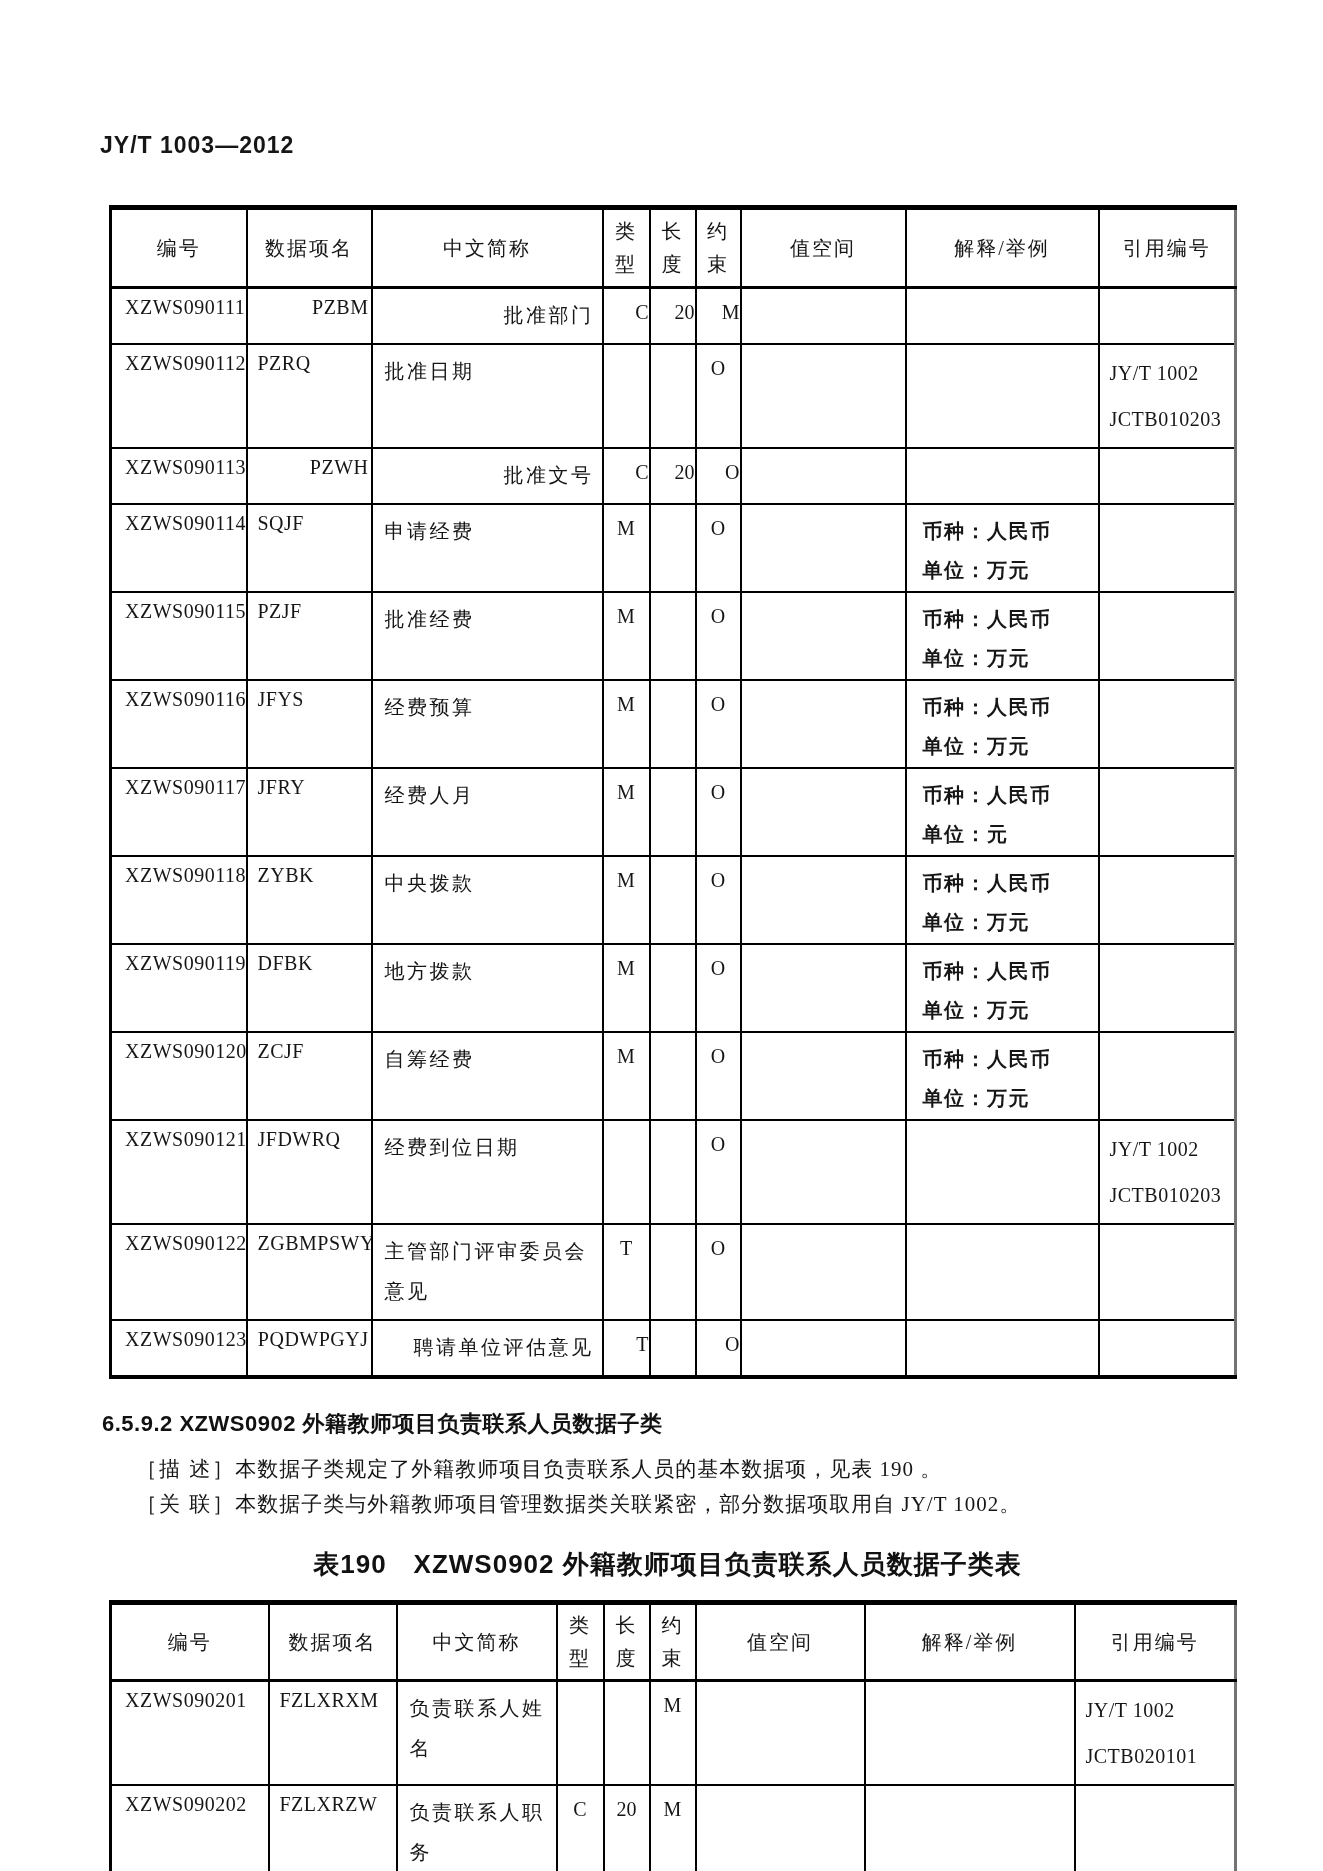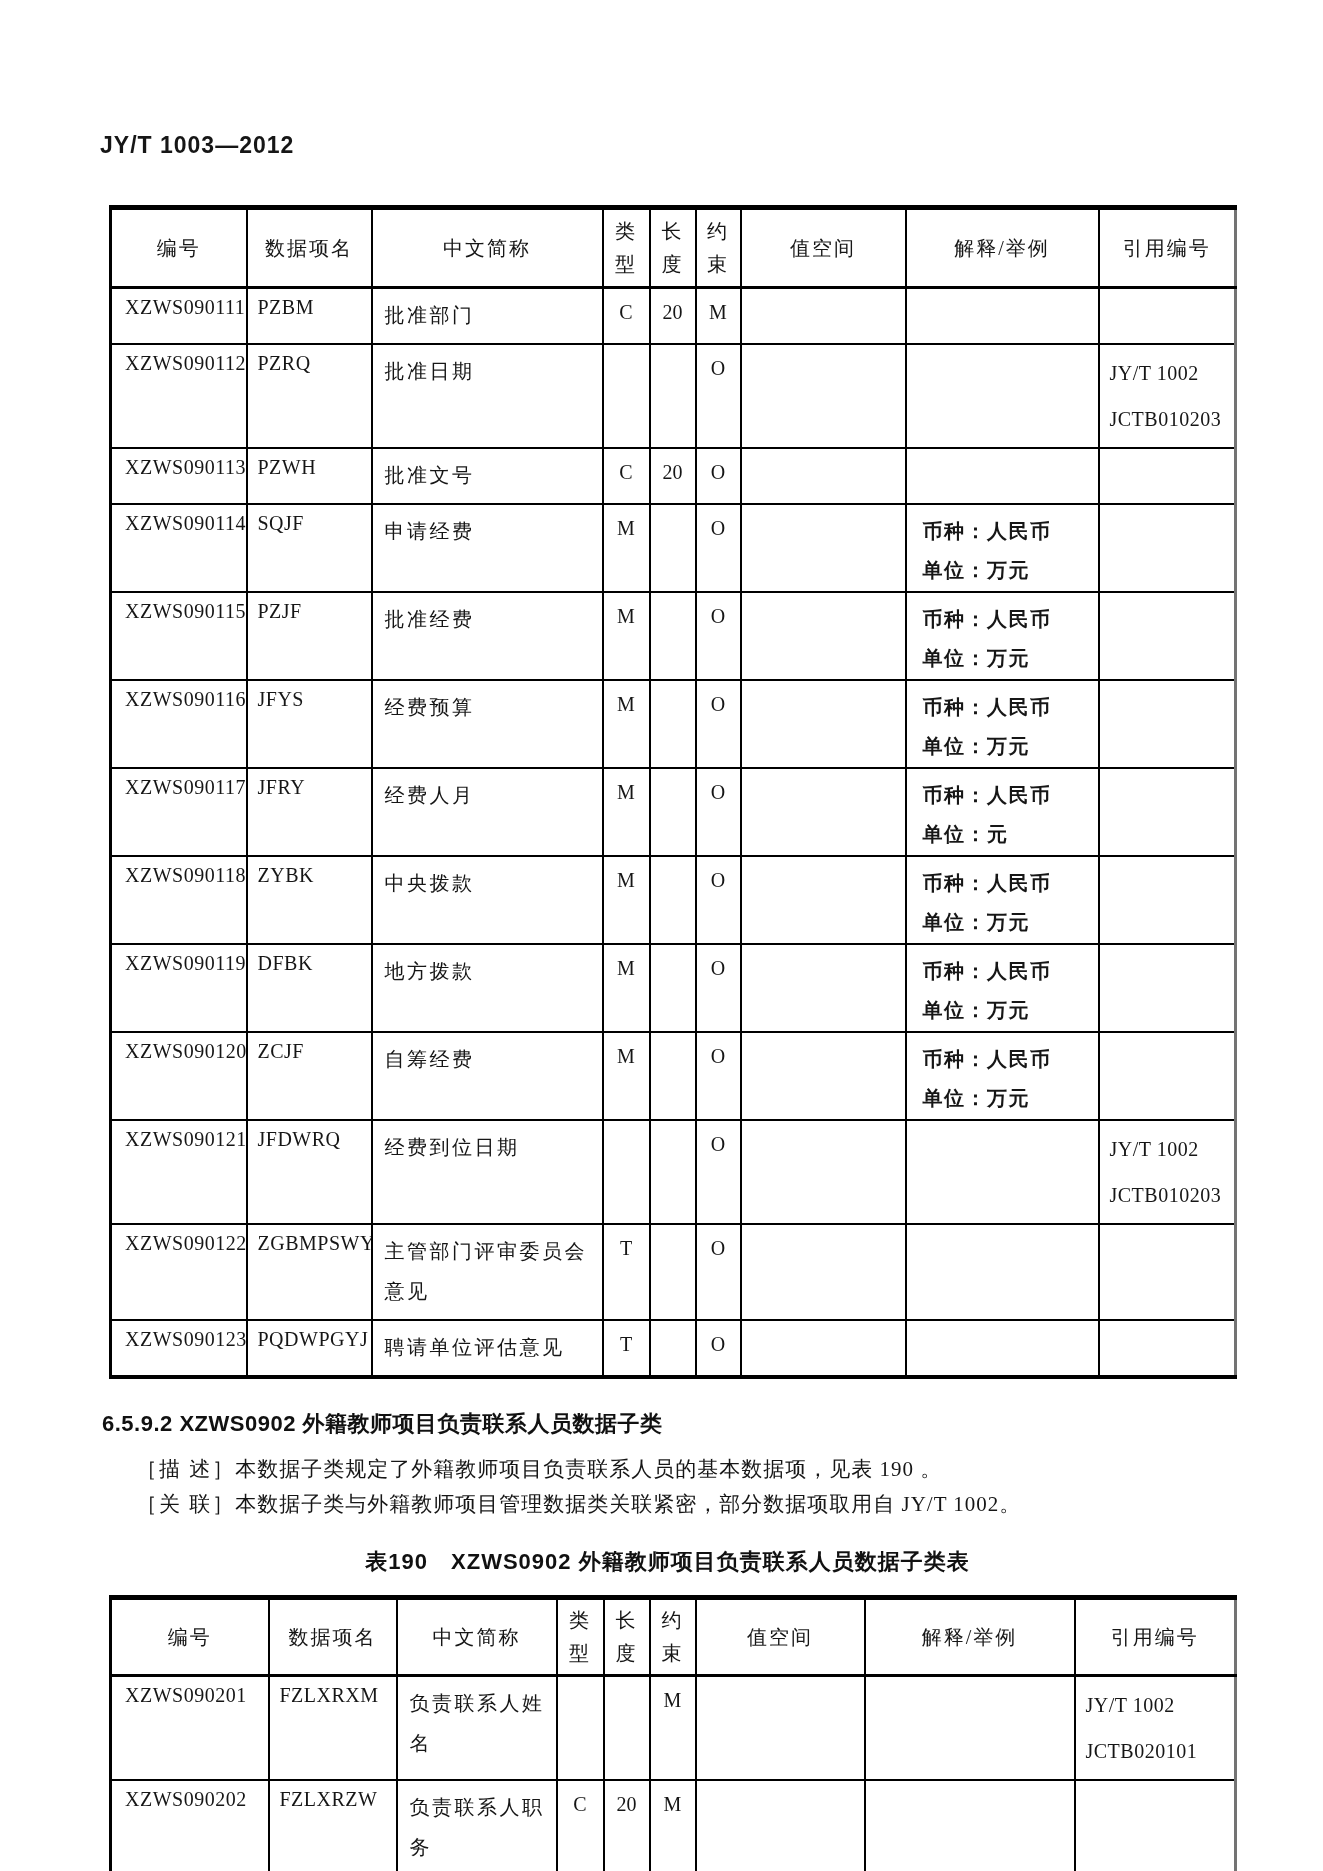--- a/index.html
+++ b/index.html
@@ -45,21 +45,21 @@
     font-weight: normal;
     text-align: center;
     vertical-align: middle;
     line-height: 33px;
     letter-spacing: 2px;
     padding: 4px 2px;
   }
   .t1 thead th { height: 80px; }
   .t2 thead th { height: 68px; }
 
-  .t1 tr.rs td { height: 45px; }
+  .t1 tr.rs td { height: 45px; text-align: right; }
   .t1 tr.rt td { height: 80px; }
   .t2 tr.rt td { height: 80px; }
   .t2 tr.rs td { height: 41px; }
 
   td.c-code { padding: 7px 4px 0 13px; white-space: nowrap; letter-spacing: .5px; }
   td.c-name { padding: 7px 2px 12px 10px; white-space: nowrap; letter-spacing: .5px; }
   td.c-cn   { padding: 6px 8px 8px 12px; letter-spacing: 2.5px; line-height: 40px; }
   td.c-type, td.c-len, td.c-cons { text-align: center; padding-top: 6px; line-height: 34px; }
   td.c-val  { padding: 6px 6px 0 10px; }
   td.c-exp  { padding: 8px 4px 0 16px; letter-spacing: 1.5px; font-weight: bold; }
@@ -82,21 +82,21 @@
     line-height: 33px;
     letter-spacing: 1px;
     color: #161616;
   }
   .para .plabel { letter-spacing: 2px; }
   .table-title {
     margin: 26px 0 18px 0;
     text-align: center;
     font-family: "Liberation Sans", "DejaVu Sans", sans-serif;
     font-weight: 700;
-    font-size: 22px;
+    font-size: 26px;
     color: #111;
     letter-spacing: 1px;
   }
 </style>
 </head>
 <body>
 
 <div class="page">
   <div class="content">
 

